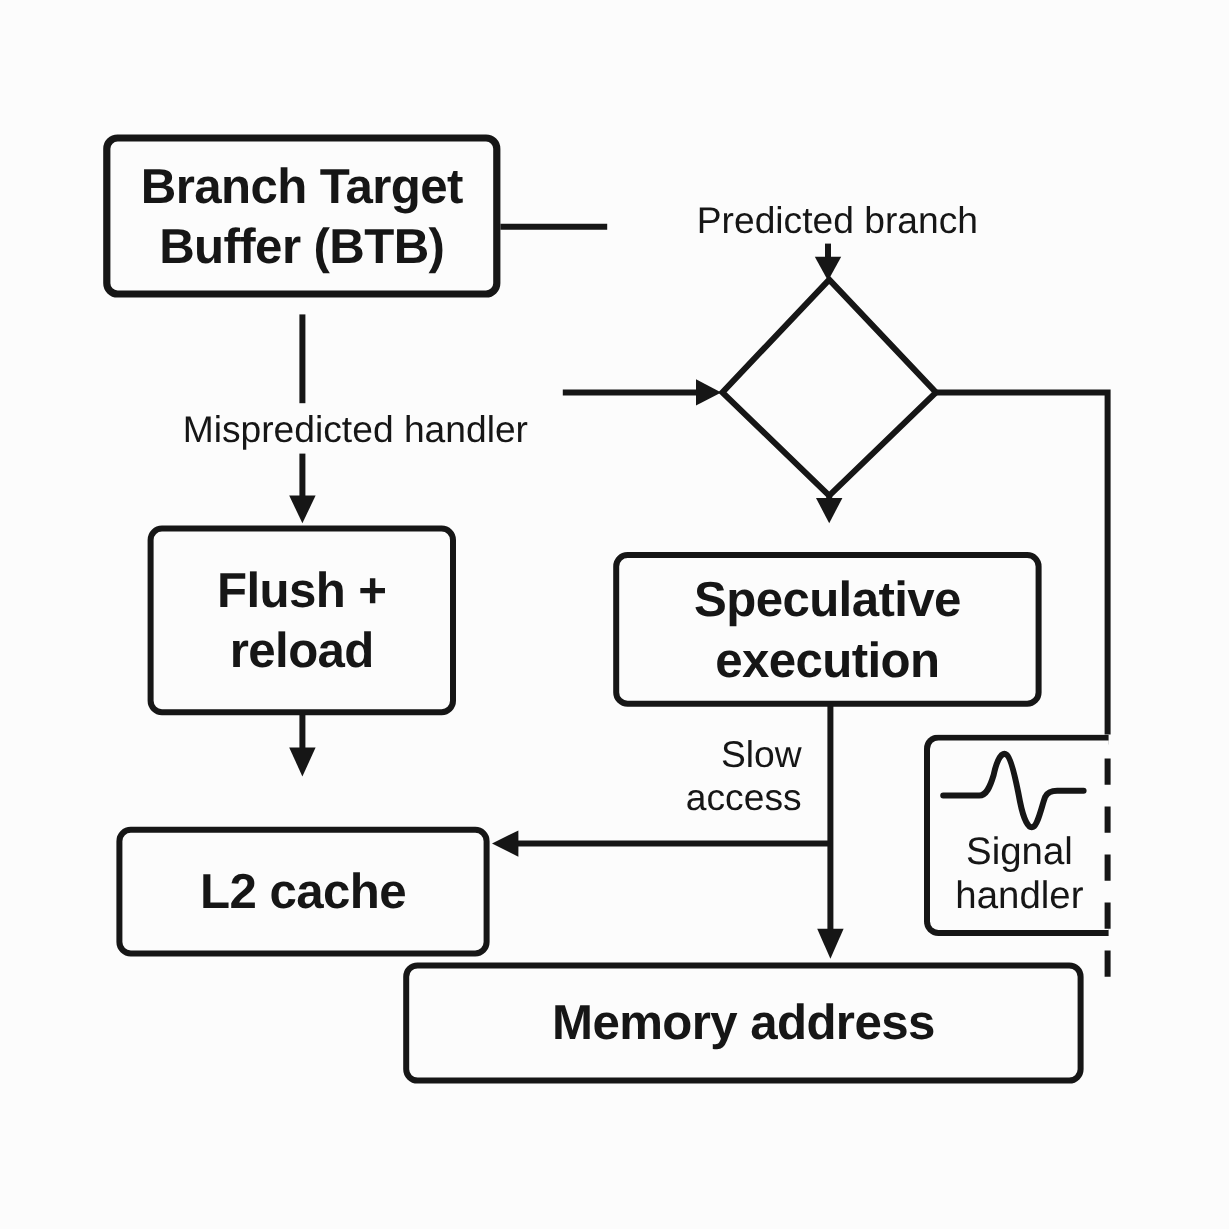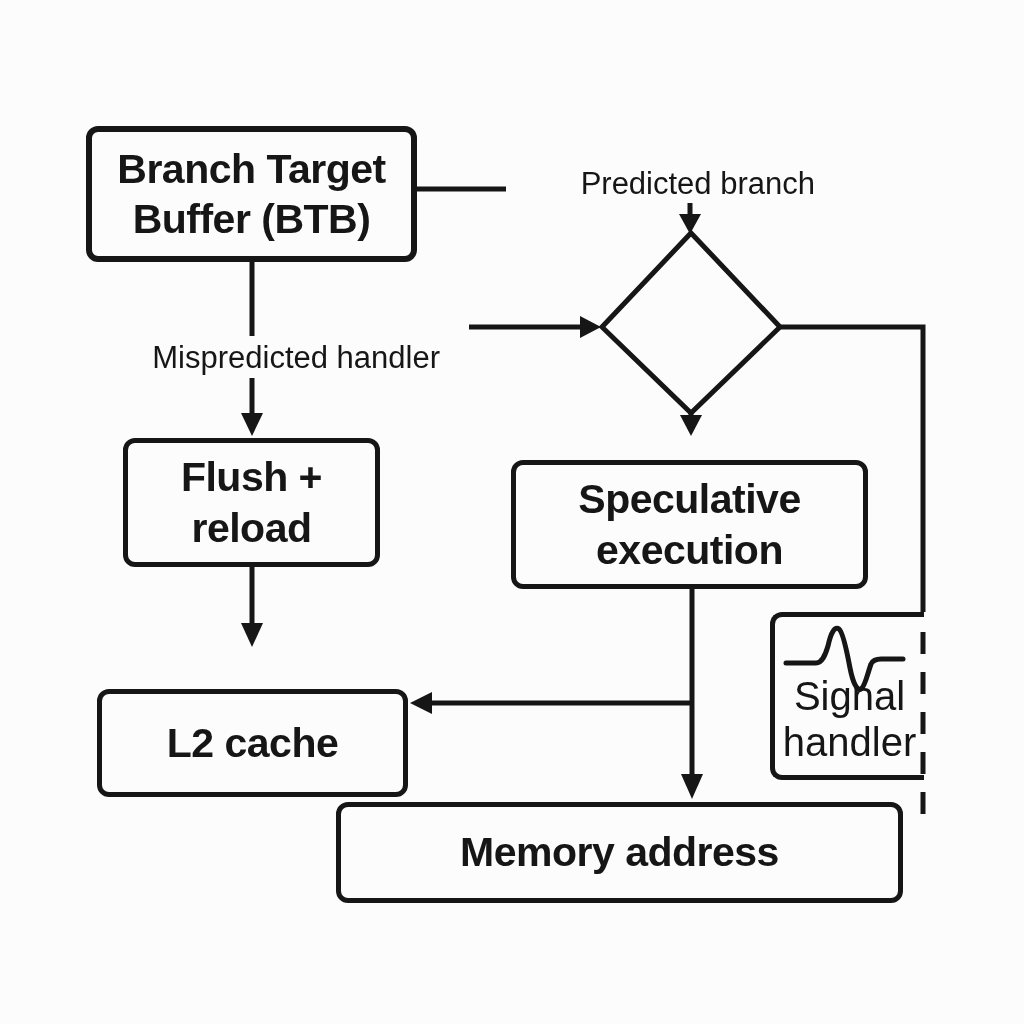--- a/index.html
+++ b/index.html
@@ -30,33 +30,33 @@
     position:absolute;box-sizing:border-box;
     border:5px solid #161616;border-radius:12px;
     background:#fcfcfc;
     display:flex;align-items:center;justify-content:center;
     text-align:center;
   }
   .node .lbl{
     font-weight:700;font-size:41px;line-height:1.22;
     letter-spacing:-0.5px;white-space:pre-line;color:#161616;
   }
-  #btb-box{left:86px;top:126px;width:331px;height:136px;border-width:6px;}
-  #flush-box{left:123px;top:438px;width:257px;height:129px;}
+  #btb-box{left:86px;top:112px;width:331px;height:136px;border-width:6px;}
+  #flush-box{left:123px;top:438px;width:257px;height:158px;}
   #spec-box{left:511px;top:460px;width:357px;height:129px;}
   #l2-box{left:97px;top:649px;width:311px;height:108px;margin-top:40px;}
   #memory-box{left:336px;top:802px;width:567px;height:101px;}
 
   #signal-box{
     left:770px;top:612px;width:154px;height:168px;
     border-right:none;border-radius:12px 0 0 12px;
     flex-direction:column;justify-content:flex-end;
     padding-bottom:10px;background:transparent;
   }
-  #signal-box .lbl{font-weight:400;font-size:40px;line-height:1.15;letter-spacing:0;margin-top:40px;}
+  #signal-box .lbl{font-weight:400;font-size:32px;line-height:1.15;letter-spacing:0;margin-top:40px;}
 
   .edge-label{
     position:absolute;font-size:31px;font-weight:400;
     text-align:right;line-height:1.15;white-space:pre-line;color:#161616;
   }
   #predicted-label{left:505px;top:166px;width:310px;}
   #mispredicted-label{left:110px;top:340px;width:330px;}
   #slow-label{left:518px;top:611px;width:150px;}
 
   #if-label{
@@ -137,14 +137,16 @@
   <div class="node" id="signal-box">
     <div class="lbl">Signal
 handler</div>
   </div>
 
 
   <div class="edge-label" id="predicted-label">Predicted branch</div>
 
   <div class="edge-label" id="mispredicted-label">Mispredicted handler</div>
 
+  <div class="edge-label" id="slow-label">Slow
+access</div>
 
 </div>
 
 </body></html>

